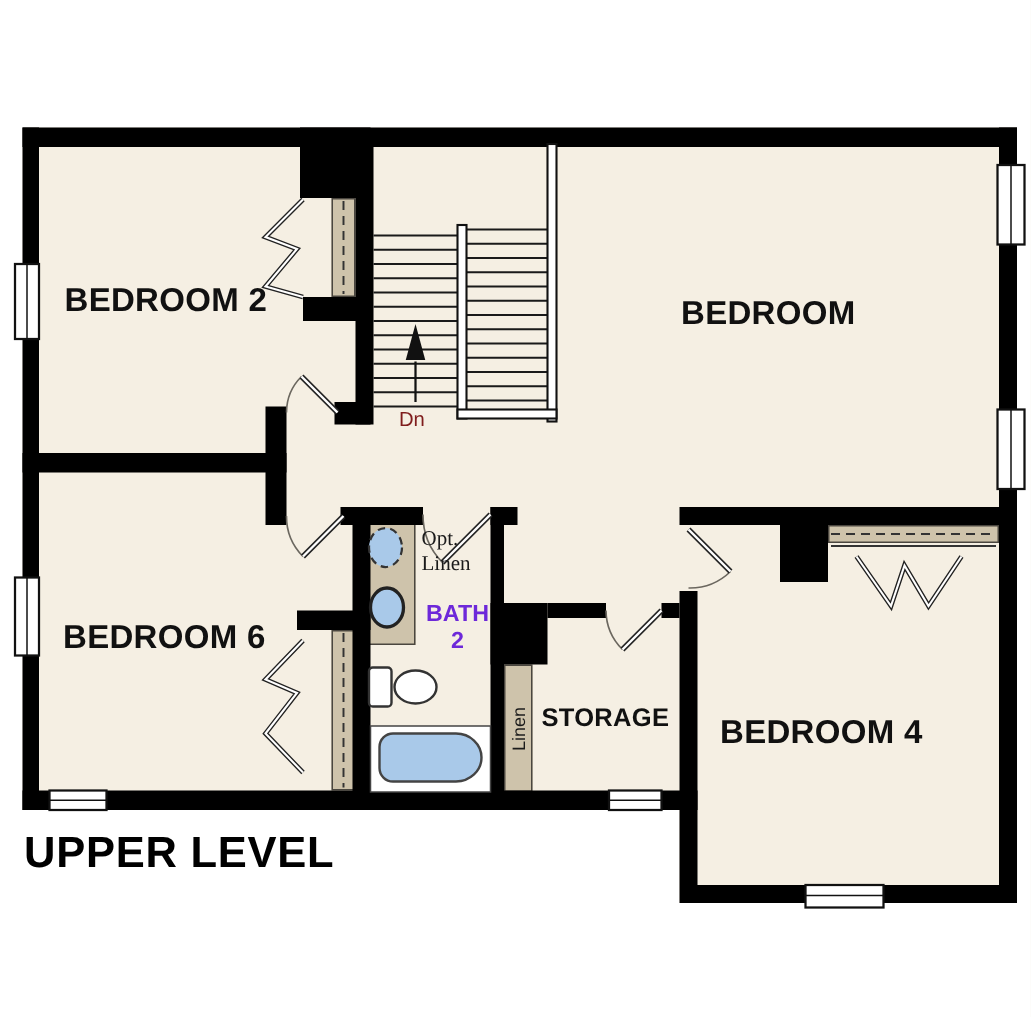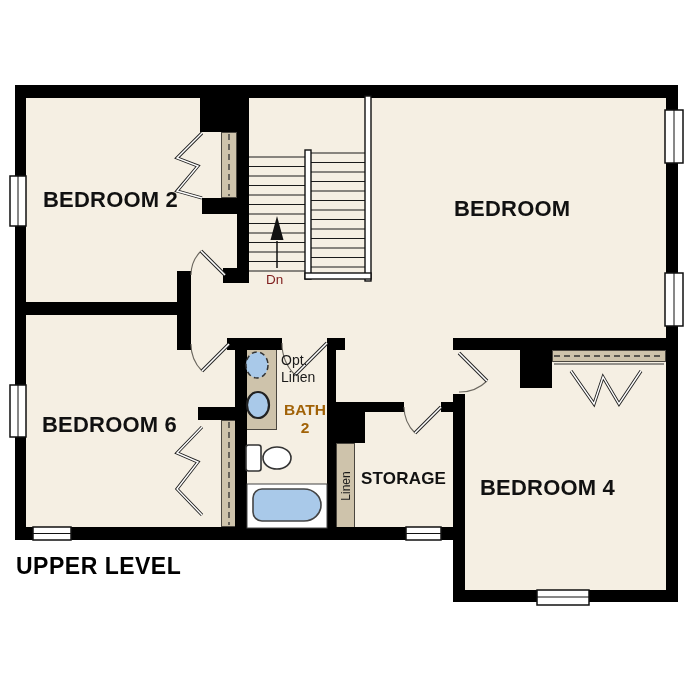--- a/index.html
+++ b/index.html
@@ -11,30 +11,30 @@
   .floor{background:#f5efe3;}
   .wall{background:#000000;}
   .strip{background:#cec3ab;border:1px solid #4a463f;box-sizing:border-box;}
   svg.linework{position:absolute;left:0;top:0;pointer-events:none;}
   .room-label{
     position:absolute;color:#111;font-weight:bold;font-size:22px;line-height:1;
     letter-spacing:0.2px;white-space:nowrap;
   }
   .small-label{position:absolute;color:#7f1d1d;white-space:nowrap;}
   .bath-label{
-    position:absolute;color:#a16207;font-weight:bold;font-size:15.5px;line-height:1.15;
+    position:absolute;color:#6d28d9;font-weight:bold;font-size:15.5px;line-height:1.15;
     text-align:center;width:46px;
   }
   .optsink-label{position:absolute;color:#1a1a1a;font-size:14px;line-height:1.2;}
   .linen-label{
     position:absolute;color:#1a1a1a;font-size:12px;
     transform:translate(-50%,-50%) rotate(-90deg);transform-origin:center;
   }
   .title{
-    position:absolute;color:#000;font-weight:bold;font-size:23px;letter-spacing:0.5px;
+    position:absolute;color:#000;font-weight:bold;font-size:29px;letter-spacing:0.5px;
     white-space:nowrap;
   }
 </style>
 </head>
 <body>
 
 <div id="canvas">
 
   <div class="abs floor" style="left:15px;top:85px;width:663px;height:455px;"></div>
   <div class="abs floor" style="left:453px;top:540px;width:225px;height:62px;"></div>
@@ -174,21 +174,21 @@
   <div class="room-label" style="left:454px;top:198px;">BEDROOM</div>
   <div class="room-label" style="left:42px;top:414px;">BEDROOM 6</div>
   <div class="room-label" style="left:480px;top:477px;">BEDROOM 4</div>
   <div class="room-label" style="left:361px;top:470px;font-size:17px;text-align:center;">STORAGE</div>
 
   <div class="bath-label" style="left:282px;top:401px;">
     <div>BATH</div>
     <div>2</div>
   </div>
 
-  <div class="optsink-label" style="left:281px;top:352px;">
+  <div class="optsink-label" style="left:281px;top:352px;font-family:Liberation Serif, serif;">
     <div>Opt.</div>
     <div>Linen</div>
   </div>
 
   <div class="small-label" style="left:266px;top:272px;font-size:13.5px;">Dn</div>
 
   <div class="linen-label" style="left:346px;top:486px;">Linen</div>
 
   <div class="title" style="left:16px;top:553px;">UPPER LEVEL</div>
 

